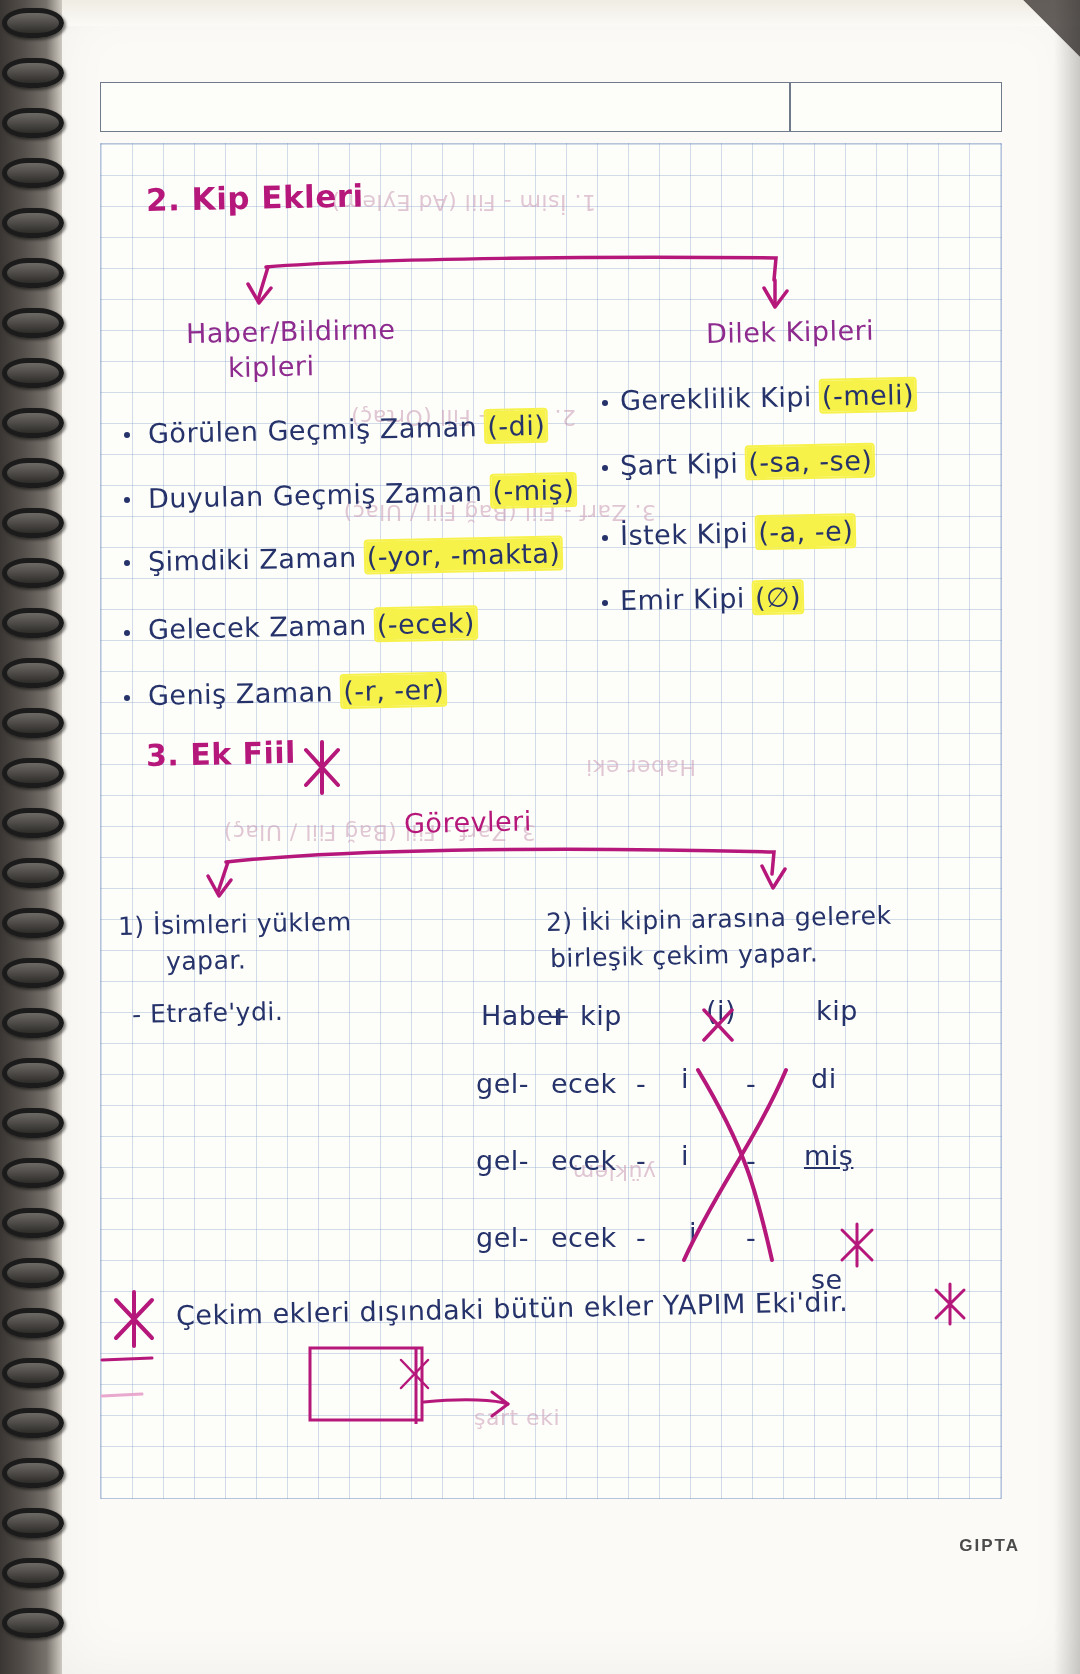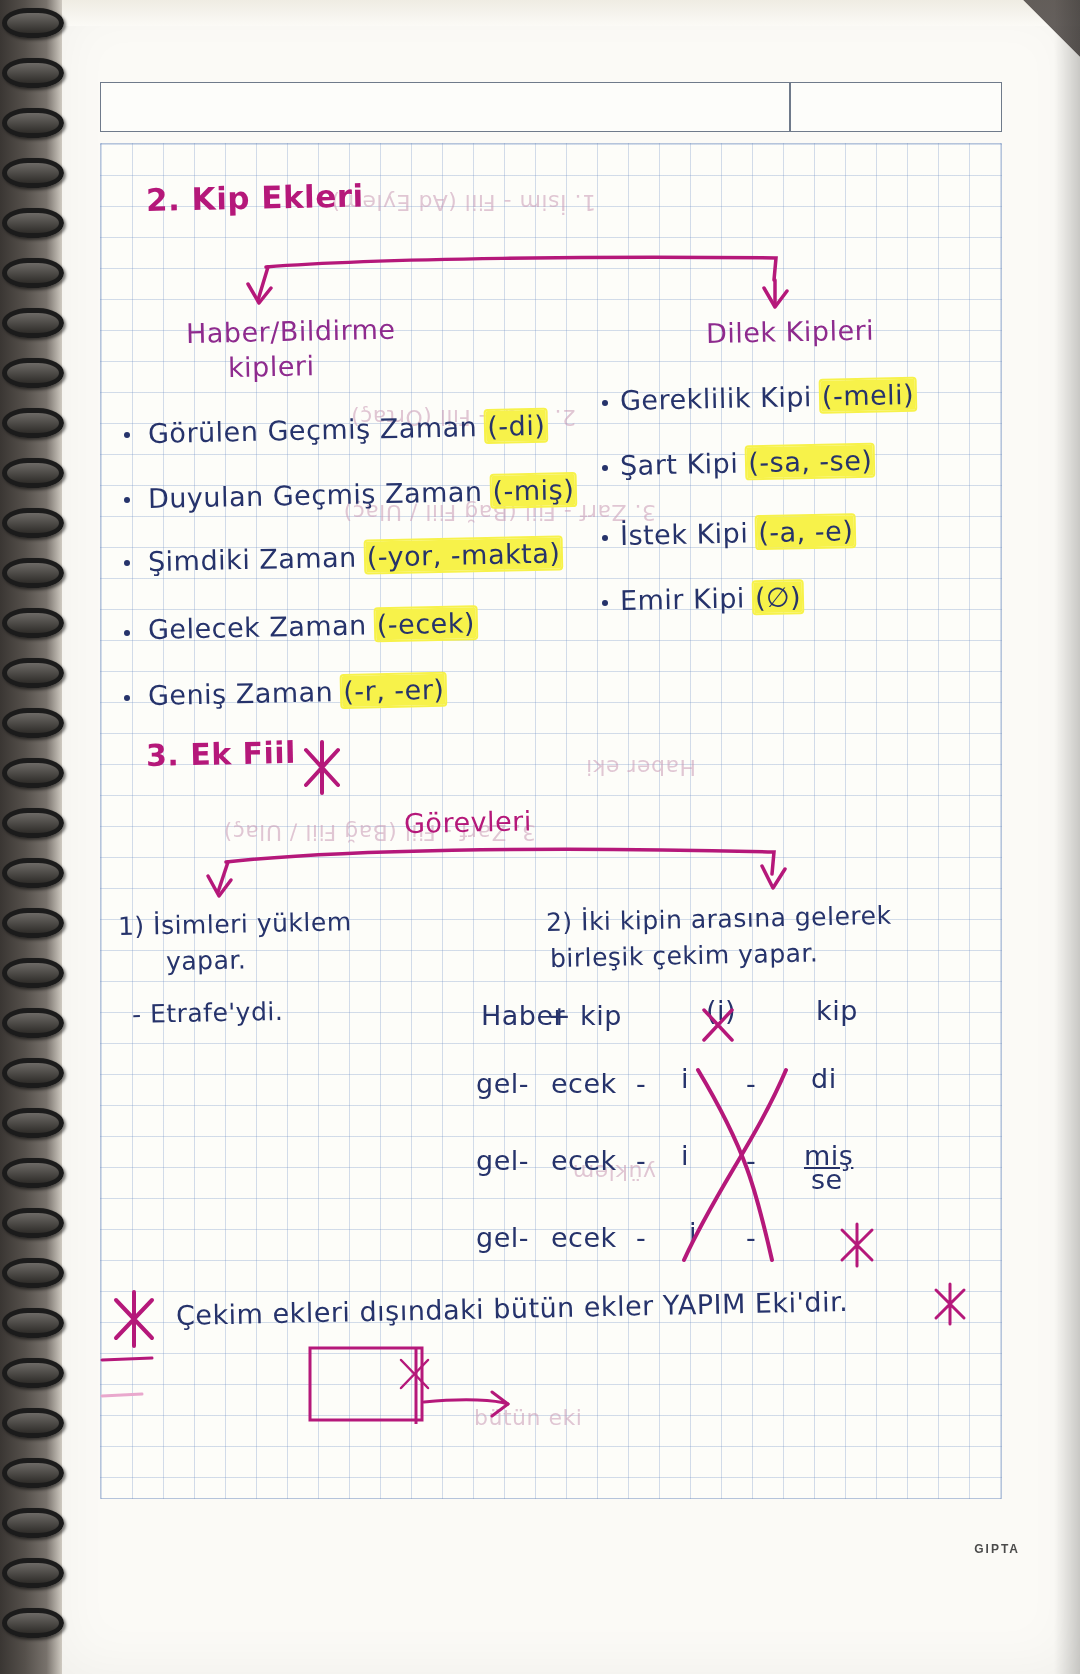--- a/index.html
+++ b/index.html
@@ -117,21 +117,21 @@
     width: 6px; height: 6px;
     background: #26336b;
     border-radius: 50%;
   }
 
   svg.draw { position: absolute; overflow: visible; pointer-events: none; }
 
   .brand {
     position: absolute;
     right: 60px; bottom: 118px;
-    font-size: 12px;
+    font-size: 17px;
     letter-spacing: 2px;
     font-weight: 700;
     color: #4b4b4b;
     font-family: "Liberation Sans", sans-serif;
   }
 </style>
 </head>
 <body>
 
 <div id="page">
@@ -185,21 +185,21 @@
     </div>
 
     <div class="grid-box"></div>
 
     <div class="hw sz-sm ink-faint flip" style="left:540px; top:190px;">1. İsim - Fiil (Ad Eylem)</div>
     <div class="hw sz-sm ink-faint flip" style="left:520px; top:405px;">2. Sıfat - Fiil (Ortaç)</div>
     <div class="hw sz-sm ink-faint flip" style="left:600px; top:500px;">3. Zarf - Fiil (Bağ Fiil / Ulaç)</div>
     <div class="hw sz-sm ink-faint flip" style="left:640px; top:755px;">Haber eki</div>
     <div class="hw sz-sm ink-faint flip" style="left:480px; top:820px;">3. Zarf - Fiil (Bağ Fiil / Ulaç)</div>
     <div class="hw sz-sm ink-faint flip" style="left:600px; top:1160px;">yüklem</div>
-    <div class="hw sz-sm ink-faint" style="left:418px; top:1405px;">bütün eki</div>
+    <div class="hw sz-sm ink-faint" style="left:418px; top:1405px;">şart eki</div>
 
     <div class="hw sz-xl ink-pink slant" style="left:90px; top:182px; font-size:31px; font-weight:700;">2. Kip Ekleri</div>
 
     <svg class="draw" style="left:0; top:0; width:1024px; height:1674px;">
       <path d="M 210 267 C 320 258, 560 256, 720 258 L 718 280" stroke="#b5187a" stroke-width="3.5" fill="none" stroke-linecap="round"></path>
       <path d="M 212 267 L 202 300" stroke="#b5187a" stroke-width="3.5" fill="none" stroke-linecap="round"></path>
       <path d="M 192 284 L 203 303 L 215 288" stroke="#b5187a" stroke-width="3.5" fill="none" stroke-linecap="round" stroke-linejoin="round"></path>
       <path d="M 708 288 L 719 307 L 731 291" stroke="#b5187a" stroke-width="3.5" fill="none" stroke-linecap="round" stroke-linejoin="round"></path>
       <path d="M 719 280 L 719 305" stroke="#b5187a" stroke-width="3.5" fill="none" stroke-linecap="round"></path>
     </svg>
@@ -305,21 +305,21 @@
     <div class="hw sz-lg ink-blue" style="left:580px; top:1145px;">-</div>
     <div class="hw sz-lg ink-blue" style="left:625px; top:1140px;">i</div>
     <div class="hw sz-lg ink-blue" style="left:690px; top:1145px;">-</div>
     <div class="hw sz-lg ink-blue" style="left:748px; top:1140px;text-decoration:underline;">miş</div>
 
     <div class="hw sz-lg ink-blue" style="left:420px; top:1222px;">gel-</div>
     <div class="hw sz-lg ink-blue" style="left:495px; top:1222px;">ecek</div>
     <div class="hw sz-lg ink-blue" style="left:580px; top:1222px;">-</div>
     <div class="hw sz-lg ink-blue" style="left:633px; top:1217px;">i</div>
     <div class="hw sz-lg ink-blue" style="left:690px; top:1222px;">-</div>
-    <div class="hw sz-lg ink-blue" style="left:755px; top:1164px;">se</div>
+    <div class="hw sz-lg ink-blue" style="left:755px; top:1264px;">se</div>
 
     <svg class="draw" style="left:0; top:0; width:1024px; height:1674px;">
       <path d="M 648 1010 L 676 1040 M 676 1010 L 648 1040" stroke="#b5187a" stroke-width="3.5" stroke-linecap="round"></path>
       <path d="M 642 1070 C 690 1150, 700 1190, 716 1260" stroke="#b5187a" stroke-width="4" fill="none" stroke-linecap="round"></path>
       <path d="M 730 1070 C 700 1140, 660 1190, 628 1260" stroke="#b5187a" stroke-width="4" fill="none" stroke-linecap="round"></path>
       <path d="M 786 1230 L 816 1260 M 816 1230 L 786 1260 M 801 1224 L 801 1266" stroke="#b5187a" stroke-width="3" stroke-linecap="round"></path>
       <path d="M 880 1290 L 908 1318 M 908 1290 L 880 1318 M 894 1284 L 894 1324" stroke="#b5187a" stroke-width="3" stroke-linecap="round"></path>
     </svg>
 
     <svg class="draw" style="left:0; top:0; width:1024px; height:1674px;">

